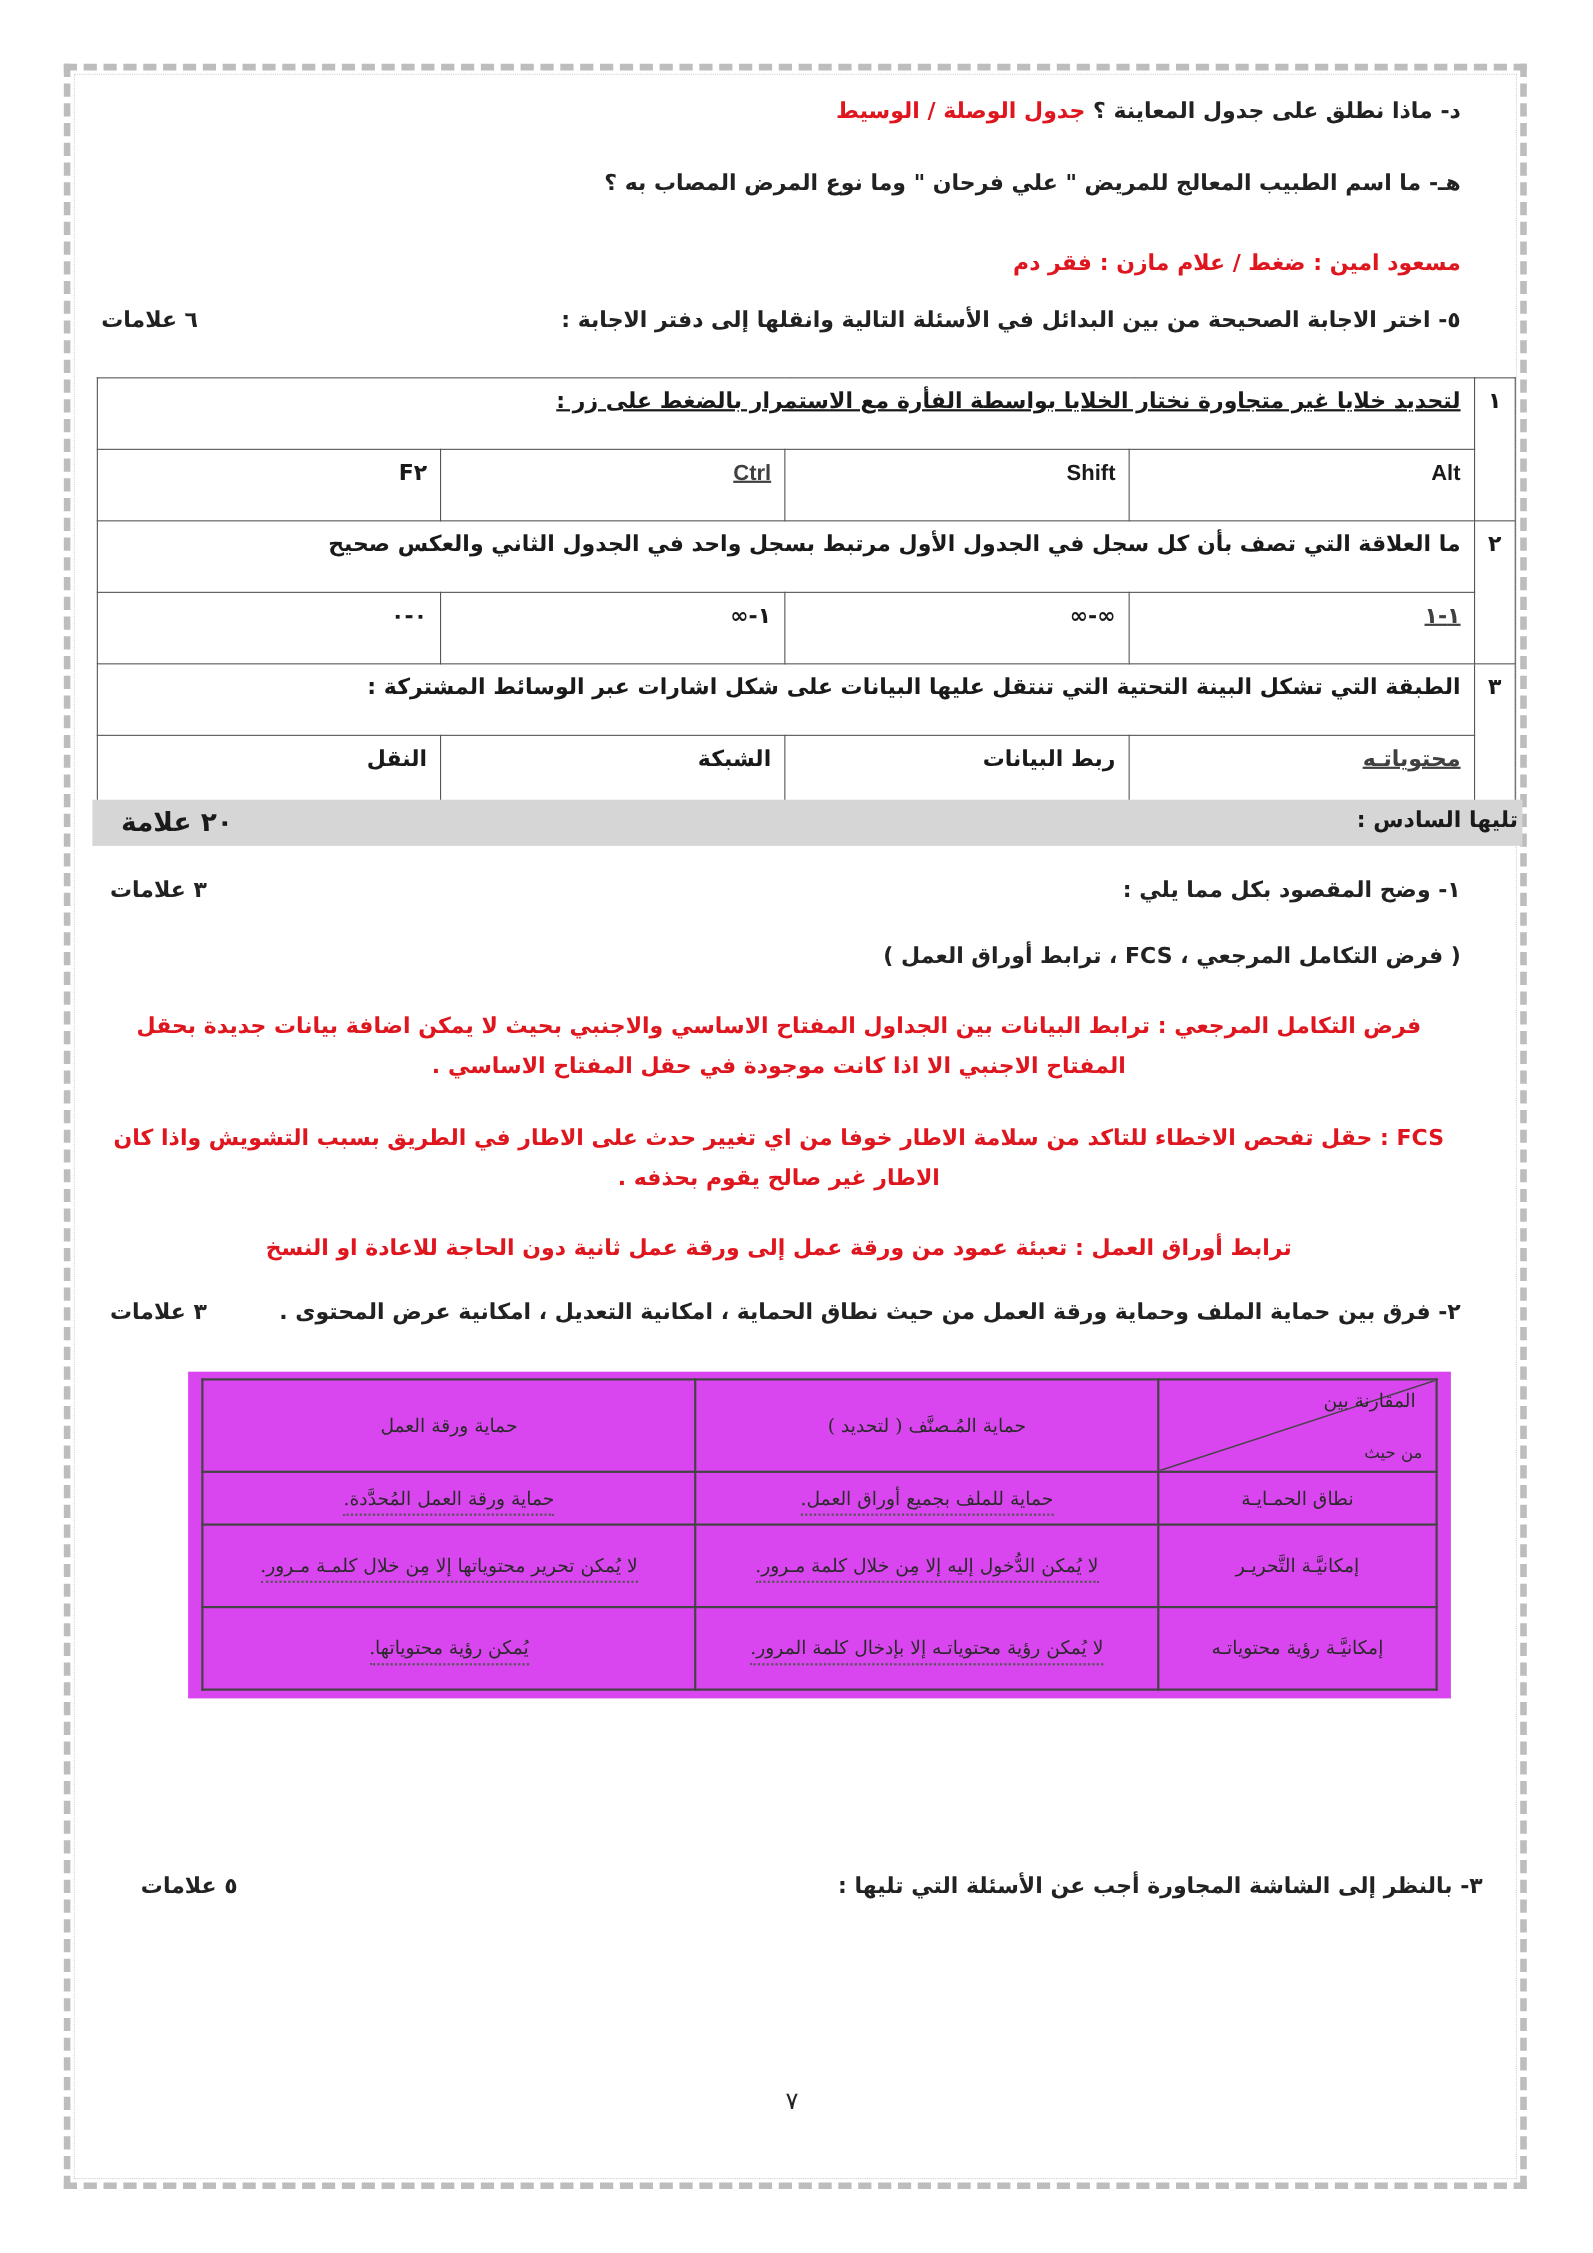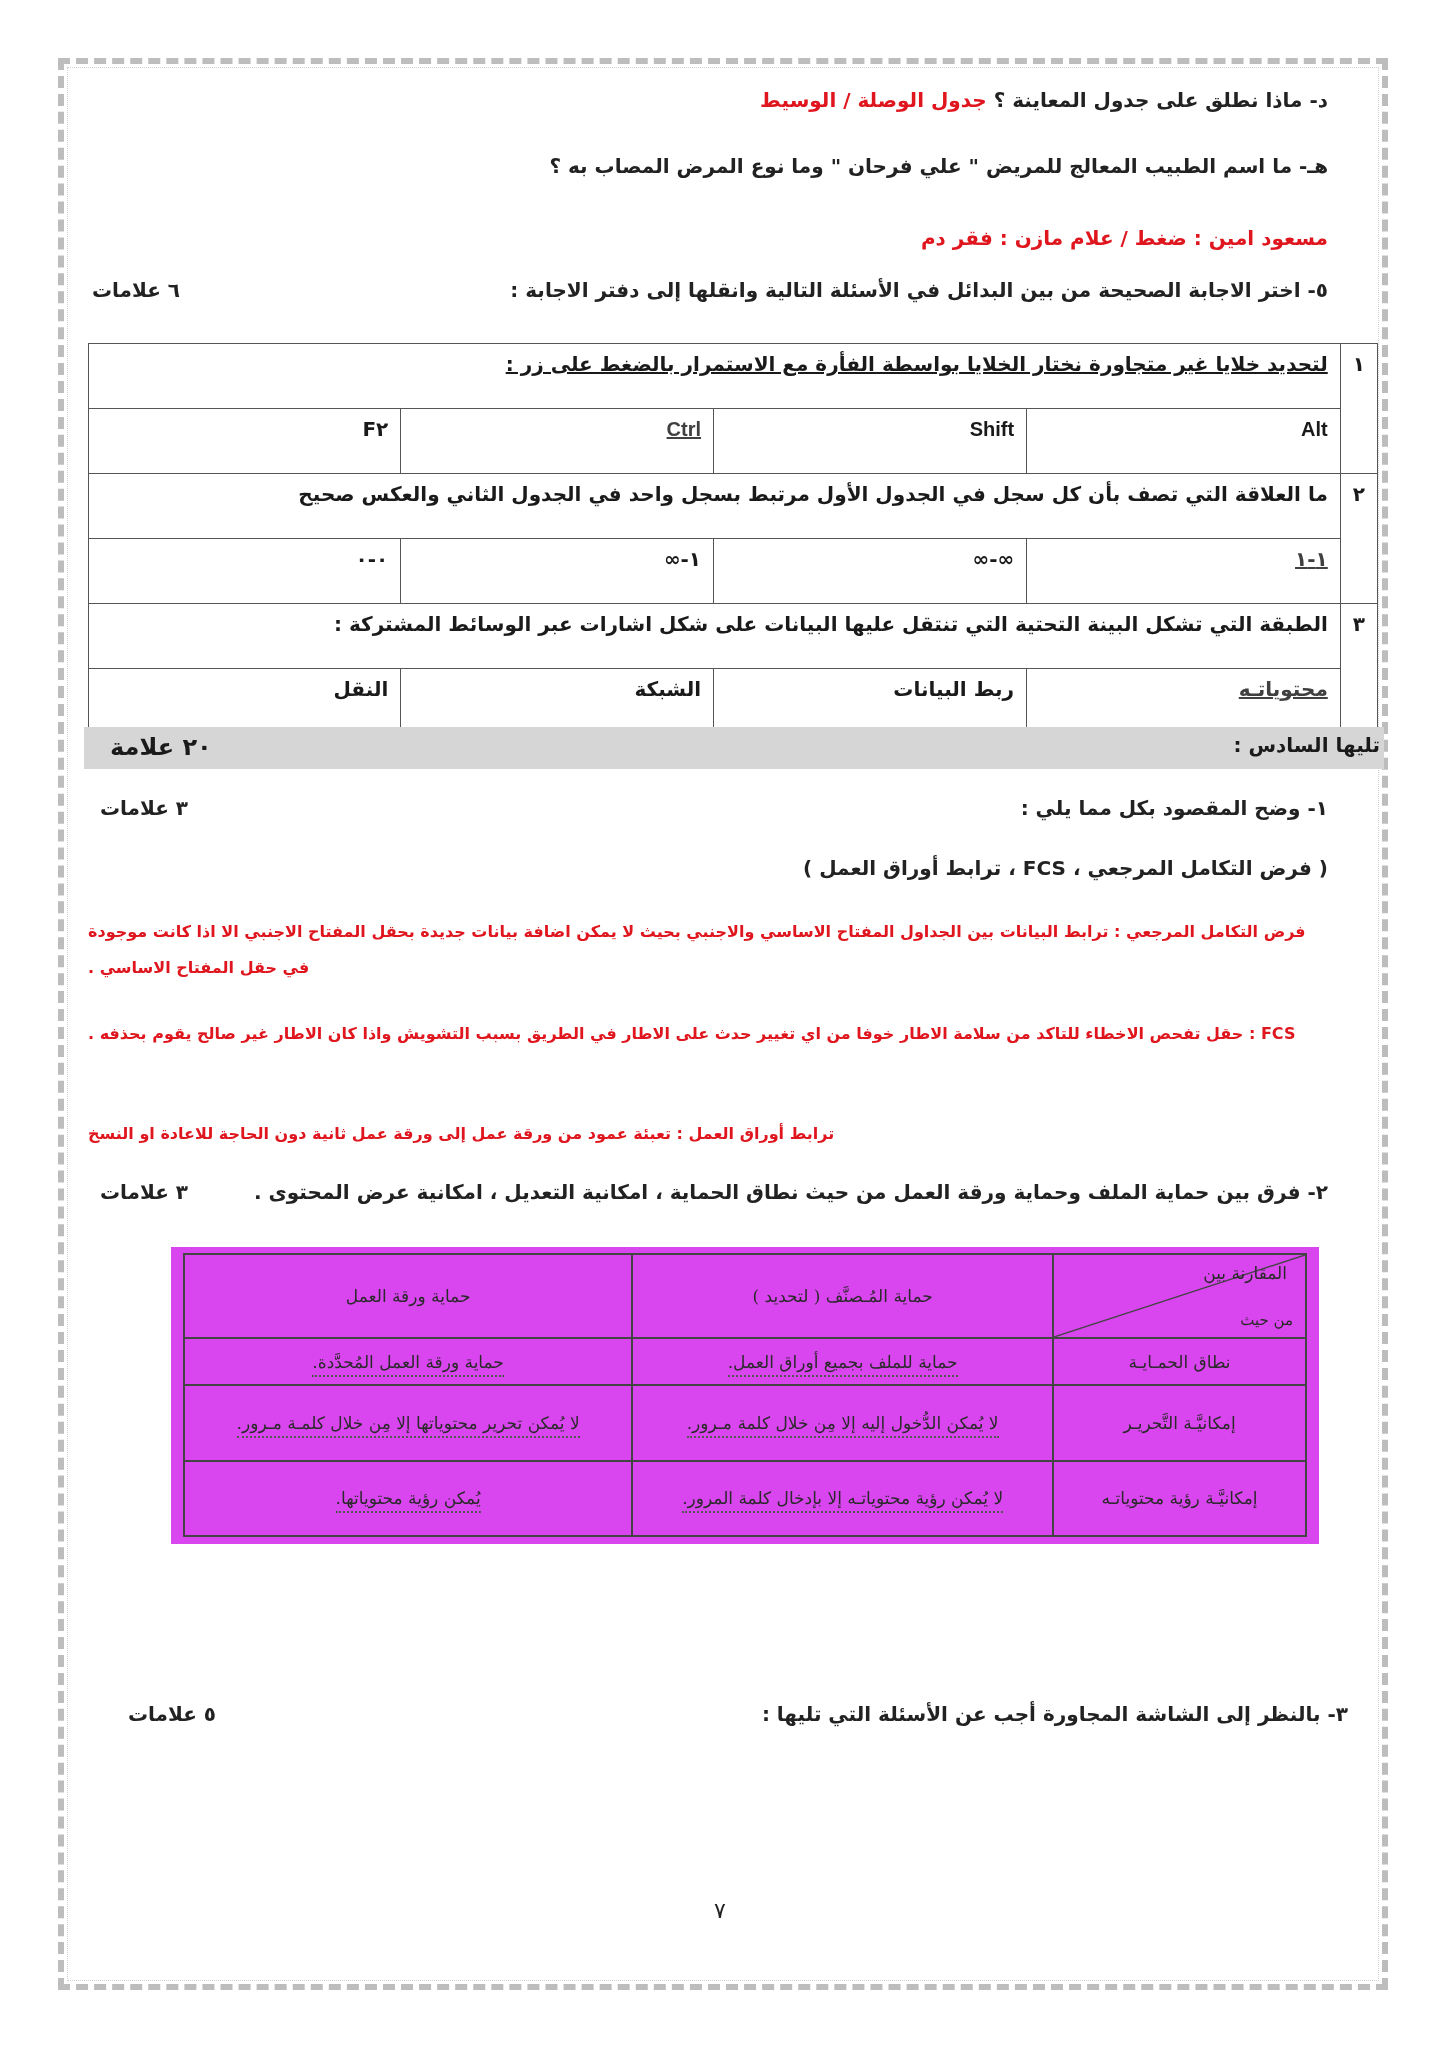--- a/index.html
+++ b/index.html
@@ -29,21 +29,21 @@
   .mcq .ans { color: #404040; text-decoration: underline; }
   .ltr { direction: ltr; unicode-bidi: embed; font-family: "Liberation Sans", sans-serif; }
 
   .band {
     position: absolute; left: 84px; top: 727px; width: 1300px; height: 42px; background: #d6d6d6;
     direction: rtl;
   }
   .band .t { position: absolute; right: 4px; top: 6px; font-weight: bold; font-size: 20px; }
   .band .m { position: absolute; left: 26px; top: 6px; font-weight: bold; font-size: 24px; }
 
-  .para { position: absolute; direction: rtl; text-align: left; font-weight: bold; font-size: 16px; line-height: 36px; }
+  .para { position: absolute; direction: rtl; text-align: center; font-weight: bold; font-size: 20px; line-height: 36px; }
 
   
   .scan {
     position: absolute; left: 171px; top: 1247px; width: 1148px; height: 297px; background: #d946ef;
   }
   .cmp { position: absolute; left: 12px; top: 6px; width: 1124px; height: 284px; border-collapse: collapse; direction: rtl;
     font-family: "DejaVu Serif", "Liberation Serif", serif; font-size: 17px; color: #2a2a2a; }
   .cmp td { border: 2px solid #444; text-align: center; vertical-align: middle; padding: 4px 8px; }
   .cmp td.rowhead { width: 235px; }
   .cmp td.colhead { height: 74px; }

